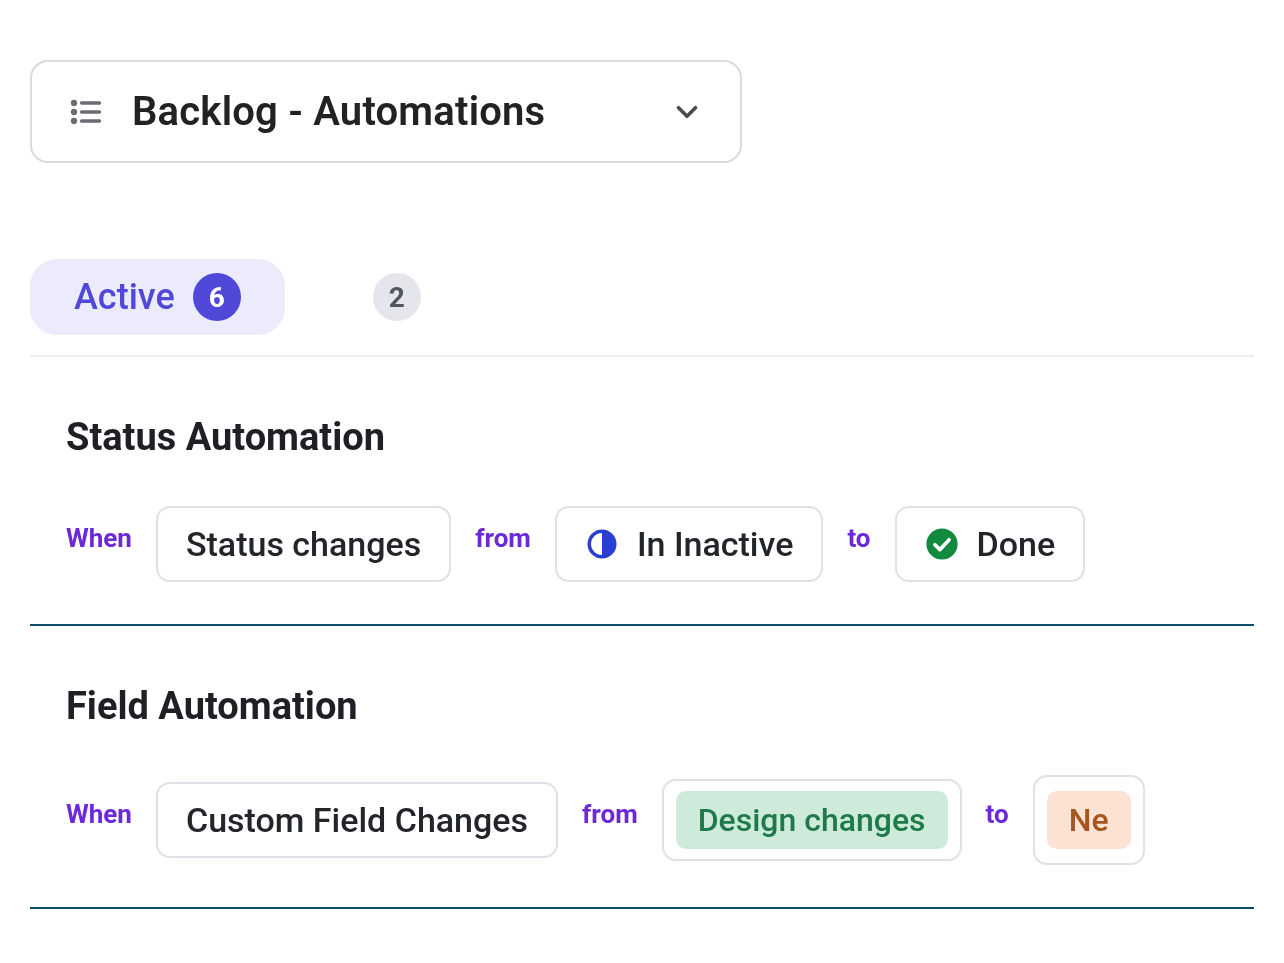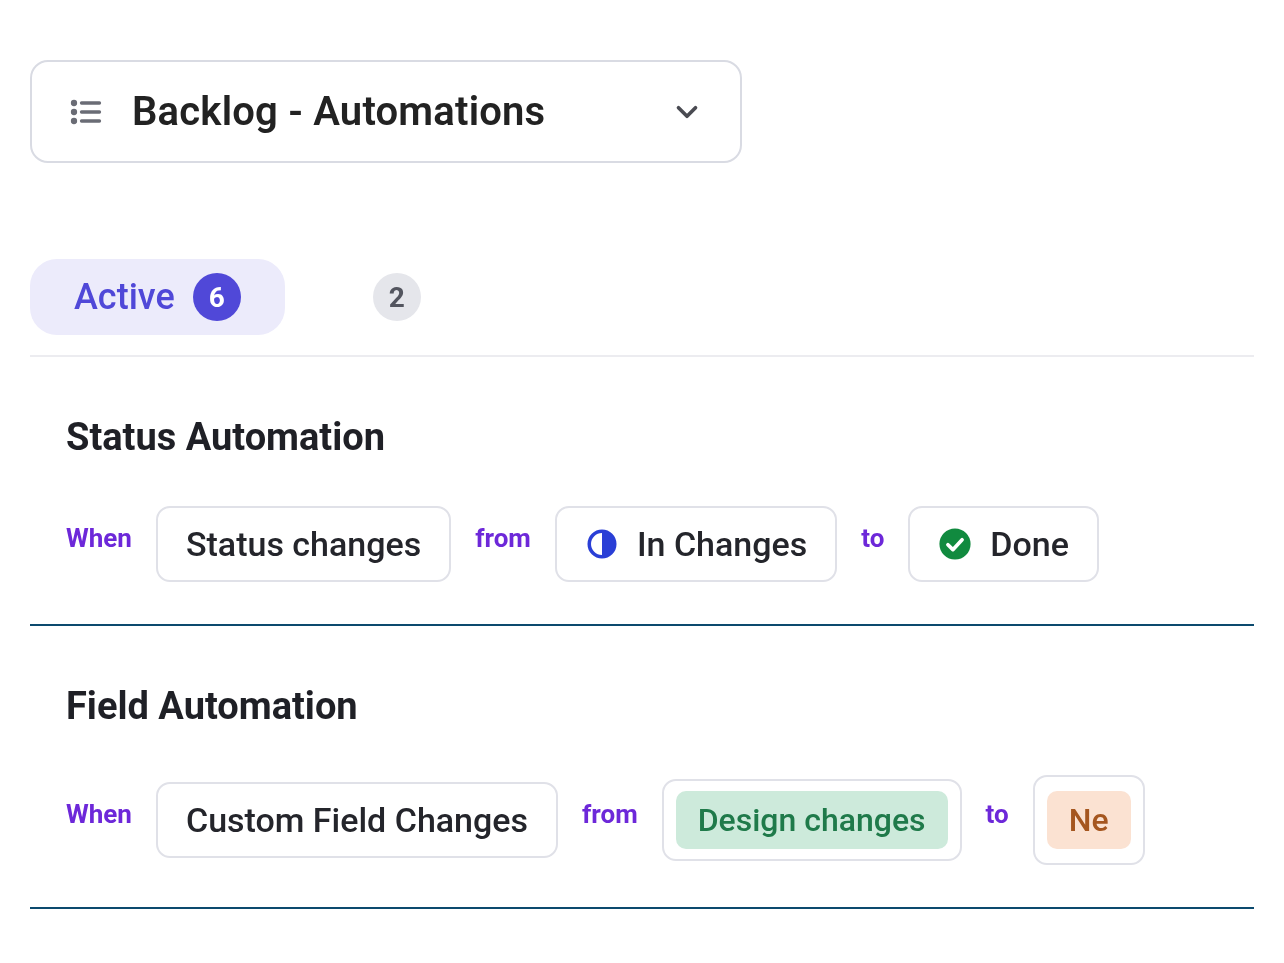--- a/index.html
+++ b/index.html
@@ -180,21 +180,21 @@
         <span>Status changes</span>
       </span>
       <span class="rule-word">from</span>
       <span class="pill">
         <span class="icon-wrap">
           <svg width="34" height="34" viewBox="0 0 24 24">
             <circle cx="12" cy="12" r="9" fill="none" stroke="#2a3fd6" stroke-width="2.5"></circle>
             <path d="M12 3 A9 9 0 0 1 12 21 Z" fill="#2a3fd6"></path>
           </svg>
         </span>
-        <span>In Changes</span>
+        <span>In Inactive</span>
       </span>
       <span class="rule-word">to</span>
       <span class="pill">
         <span class="icon-wrap">
           <svg width="34" height="34" viewBox="0 0 24 24">
             <circle cx="12" cy="12" r="11" fill="#118a3f"></circle>
             <polyline points="7 12.5 10.5 16 17 9" fill="none" stroke="#fff" stroke-width="2.6" stroke-linecap="round" stroke-linejoin="round"></polyline>
           </svg>
         </span>
         <span>Done</span>

